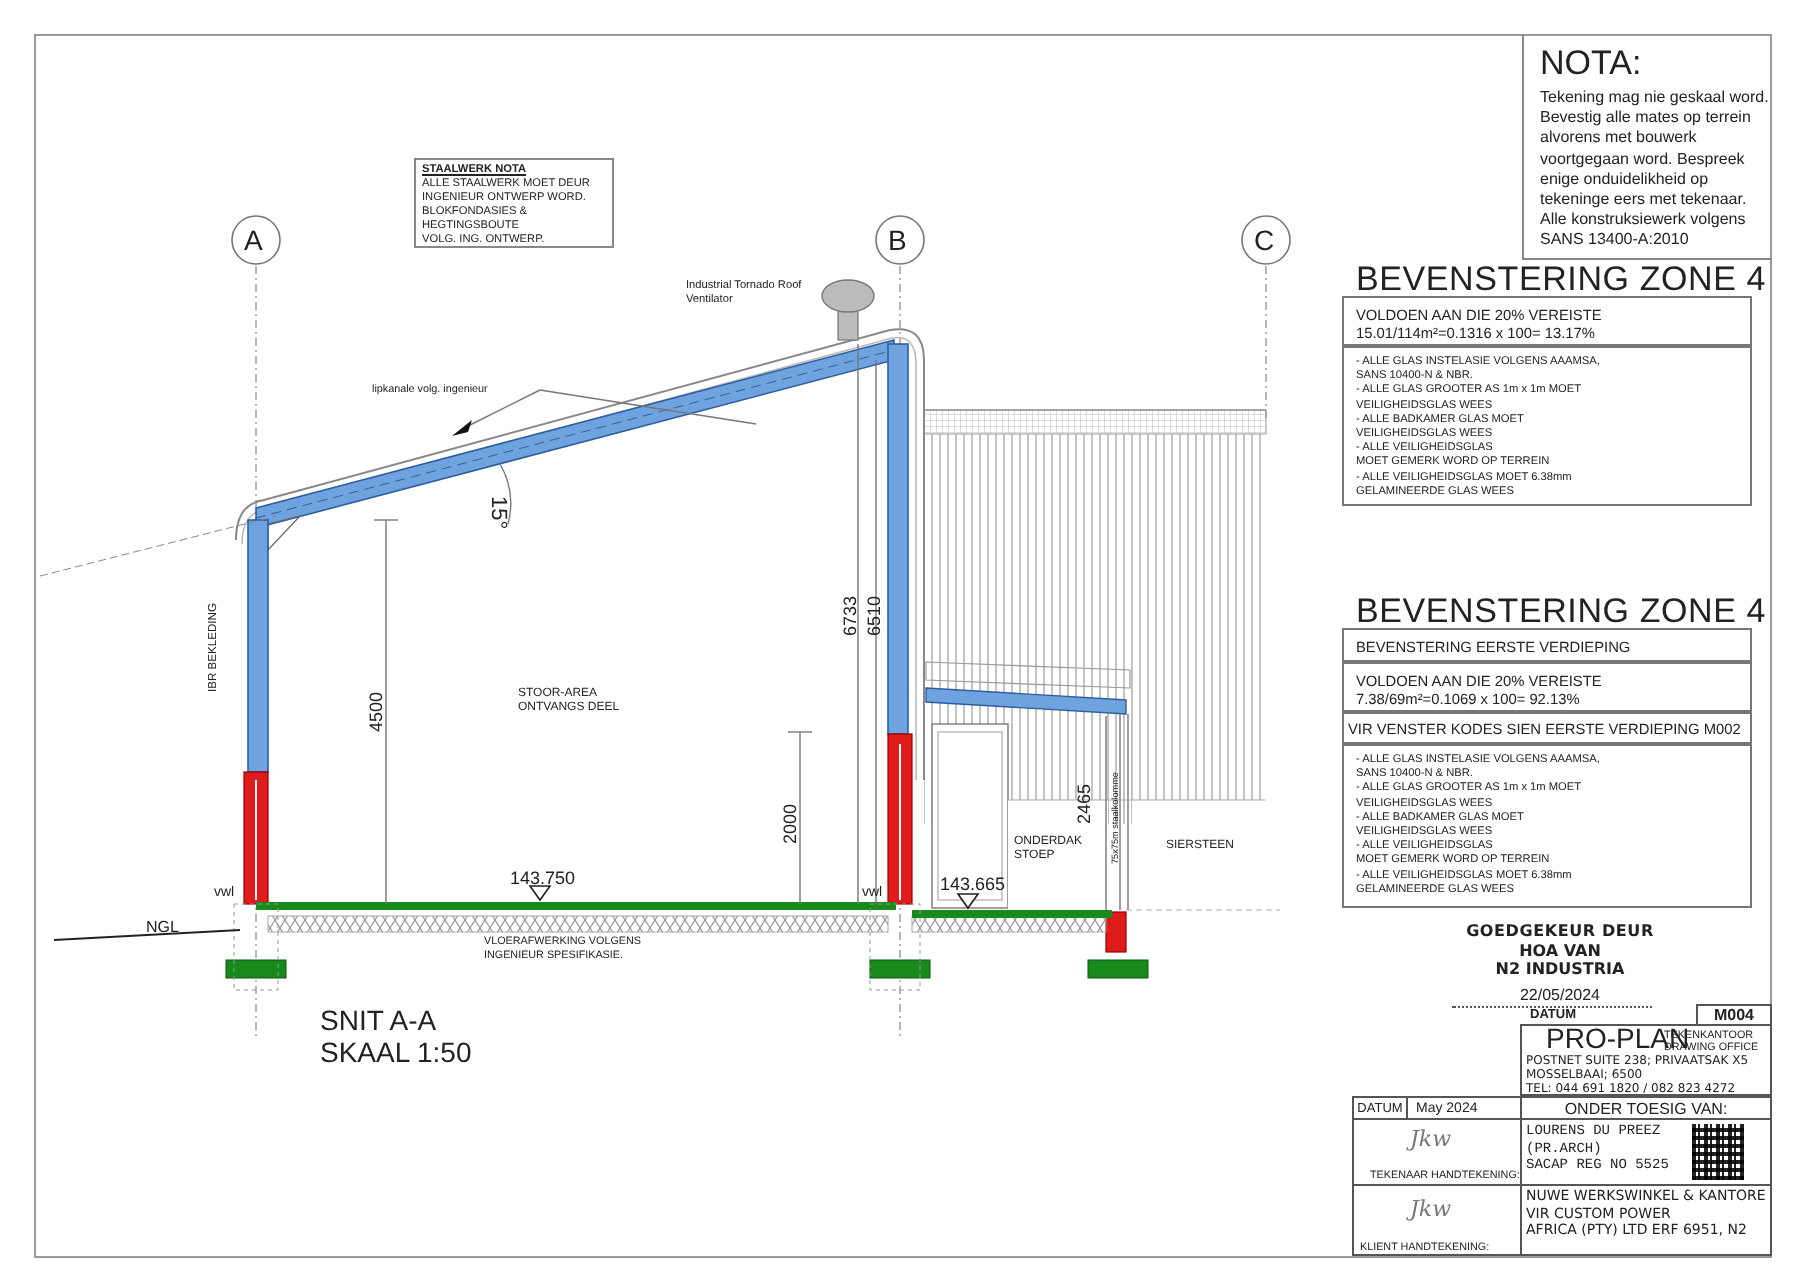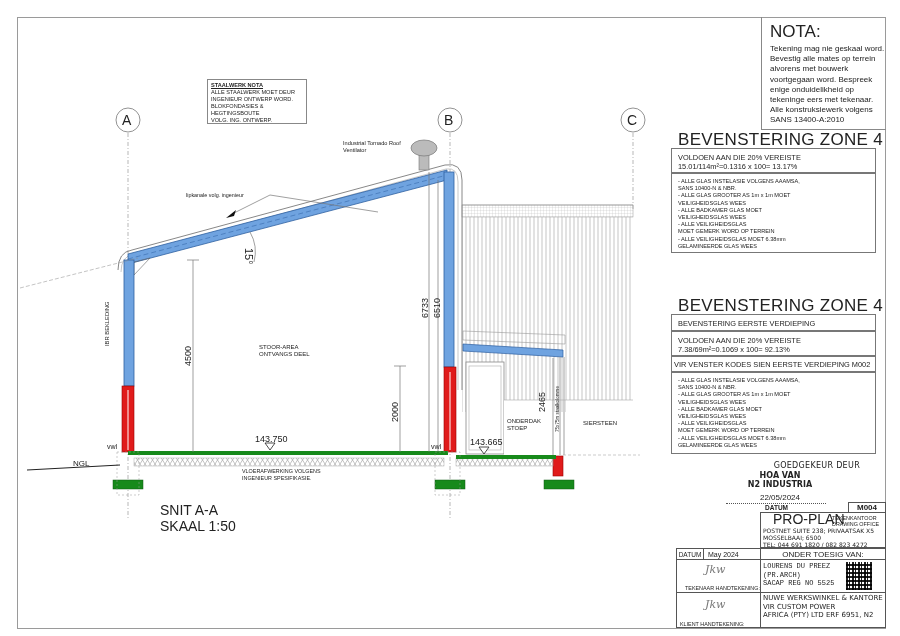--- a/index.html
+++ b/index.html
@@ -9,21 +9,21 @@
   .abs { position:absolute; }
   .nota { left:761px; top:17px; width:125px; height:113px; border-left:1px solid #888; border-bottom:1px solid #888; box-sizing:border-box; padding:6px 0 0 8px; }
   .nota-title { font-size:17px; line-height:18px; margin-bottom:3px; }
   .nota-body { font-size:8px; line-height:10.2px; white-space:pre-line; }
   .zone-title { font-size:17px; line-height:18px; letter-spacing:0.3px; }
   .zbox { border:1px solid #777; box-sizing:border-box; background:#fff; }
   .zrow { border:1px solid #777; box-sizing:border-box; font-size:7.4px; padding:4px 6px; line-height:9px; }
   .zrow.code { font-size:7.4px; padding:3px 2px; }
   .zlist { font-size:5.6px; line-height:7.2px; white-space:pre-line; padding:4px 6px; }
   .approval { text-align:center; font-family:"DejaVu Sans", sans-serif; font-size:8px; line-height:9.5px; font-weight:bold; }
-  .approval .l1 { font-weight:normal; letter-spacing:0.3px;text-align:right; }
+  .approval .l1 { font-weight:bold; letter-spacing:0.3px; }
   .date { font-size:8px; text-align:center; }
   .small { font-size:5.4px; }
   .cb { border:1px solid #555; box-sizing:border-box; }
   .lbl { font-size:6px; line-height:7px; white-space:pre-line; }
   .vtext { transform-origin:left top; transform:rotate(-90deg); white-space:nowrap; }
   .snit { font-size:14px; line-height:16px; white-space:pre-line; }
   .qr { background:
       repeating-linear-gradient(90deg,#222 0 2px,#fff 2px 3px,#222 3px 4px,#fff 4px 6px),
       repeating-linear-gradient(0deg,#222 0 2px,#fff 2px 4px);
       background-blend-mode:multiply; }

